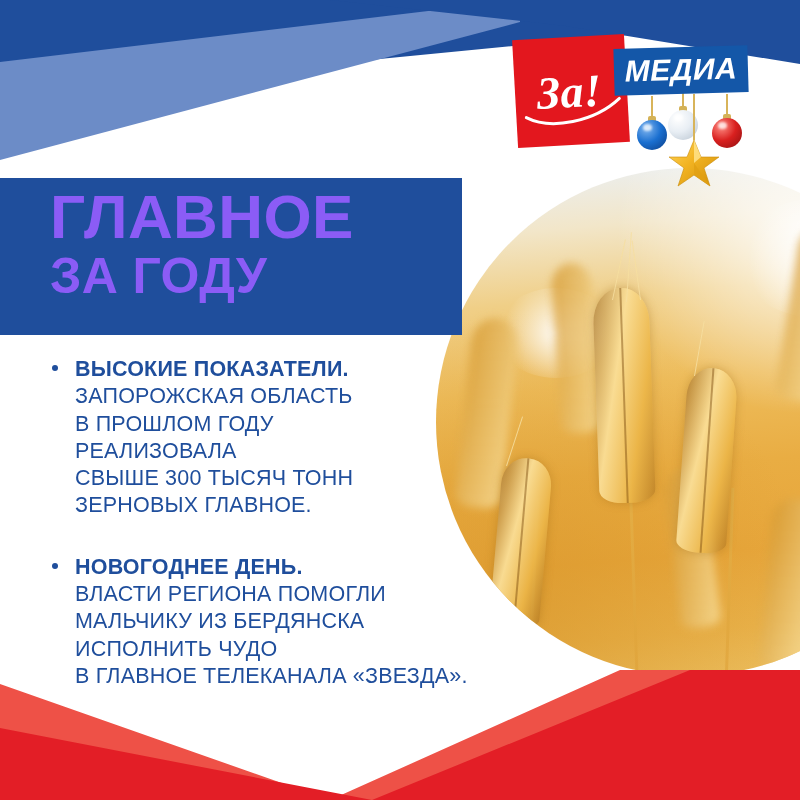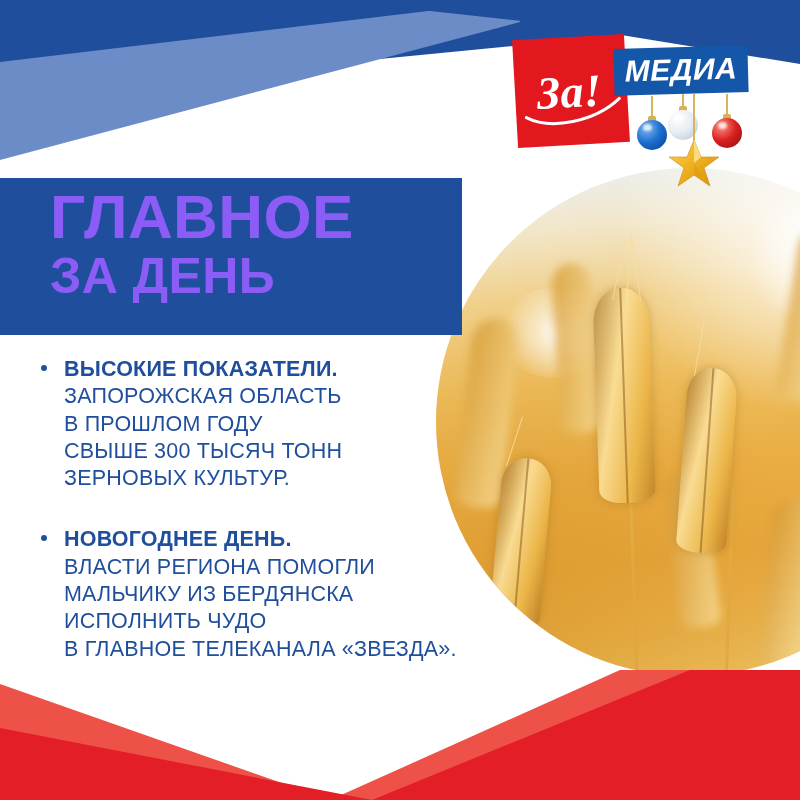--- a/index.html
+++ b/index.html
@@ -128,21 +128,21 @@
   }
   #title-line2 {
     display: block;
     font-size: 50px;
     margin-top: 8px;
   }
 
   
   #bullets {
     position: absolute;
-    left: 36px; top: 356px;
+    left: 47px; top: 356px;
     width: 520px;
   }
   .bullet {
     position: relative;
     padding-left: 28px;
     margin-bottom: 34px;
     color: #1F4E9C;
     font-size: 21.5px;
     line-height: 1.27;
     letter-spacing: .2px;
@@ -268,32 +268,33 @@
     <div class="awn" style="left:176px;top:70px;height:62px;transform:rotate(12deg);"></div>
     <div class="awn" style="left:190px;top:64px;height:70px;transform:rotate(4deg);"></div>
     <div class="awn" style="left:204px;top:72px;height:60px;transform:rotate(-8deg);"></div>
     <div class="awn" style="left:70px;top:246px;height:52px;transform:rotate(18deg);"></div>
     <div class="awn" style="left:258px;top:152px;height:56px;transform:rotate(10deg);"></div>
   </div>
 
   <div id="title-band"></div>
   <div id="title-text">
     <span id="title-line1">ГЛАВНОЕ</span>
-    <span id="title-line2">ЗА ДЕНЬ</span>
+    <span id="title-line2">ЗА ГОДУ</span>
   </div>
 
   <div id="bullets">
 
     <div class="bullet">
       <span class="bullet-dot"></span>
       <span class="bullet-lead">ВЫСОКИЕ ПОКАЗАТЕЛИ.</span>
       <span class="bullet-line">ЗАПОРОЖСКАЯ ОБЛАСТЬ</span>
       <span class="bullet-line">В ПРОШЛОМ ГОДУ</span>
+      <span class="bullet-line">РЕАЛИЗОВАЛА</span>
       <span class="bullet-line">СВЫШЕ 300 ТЫСЯЧ ТОНН</span>
-      <span class="bullet-line">ЗЕРНОВЫХ КУЛЬТУР.</span>
+      <span class="bullet-line">ЗЕРНОВЫХ ГЛАВНОЕ.</span>
     </div>
 
     <div class="bullet">
       <span class="bullet-dot"></span>
       <span class="bullet-lead">НОВОГОДНЕЕ ДЕНЬ.</span>
       <span class="bullet-line">ВЛАСТИ РЕГИОНА ПОМОГЛИ</span>
       <span class="bullet-line">МАЛЬЧИКУ ИЗ БЕРДЯНСКА</span>
       <span class="bullet-line">ИСПОЛНИТЬ ЧУДО</span>
       <span class="bullet-line">В ГЛАВНОЕ ТЕЛЕКАНАЛА «ЗВЕЗДА».</span>
     </div>

